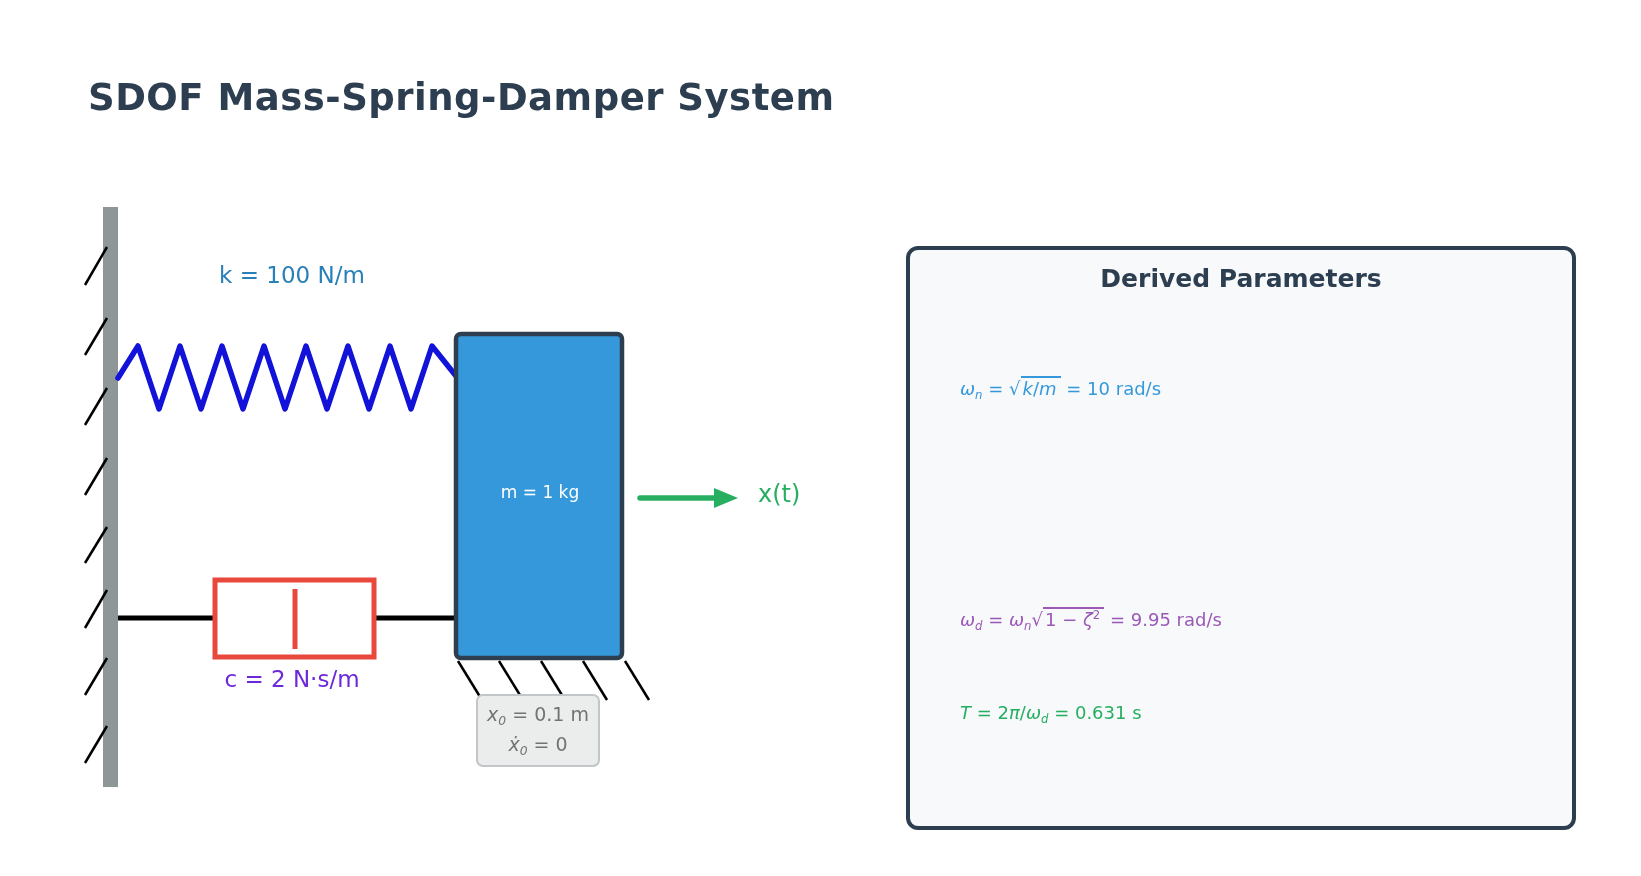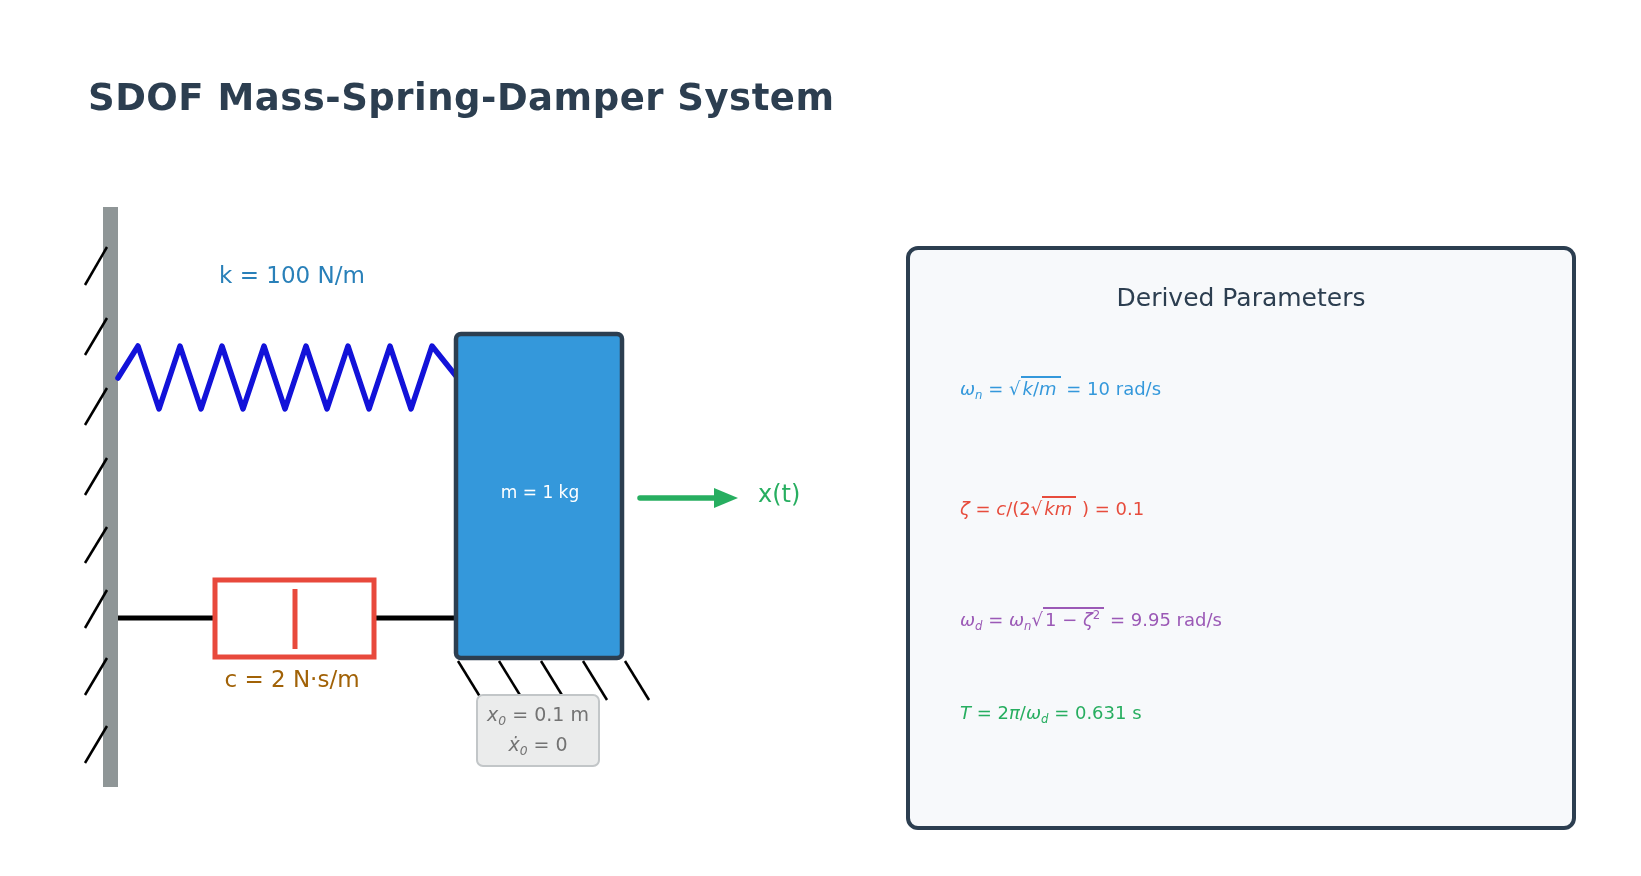--- a/index.html
+++ b/index.html
@@ -3,29 +3,29 @@
 <meta charset="utf-8">
 <style>
   html,body{margin:0;padding:0;background:#ffffff;}
   .page{position:relative;width:1641px;height:876px;background:#ffffff;overflow:hidden;
         font-family:"DejaVu Sans","Liberation Sans",sans-serif;}
   .title{position:absolute;left:88px;top:76px;font-size:37px;font-weight:bold;
          color:#2c3e50;letter-spacing:0.5px;margin:0;}
   svg.diagram{position:absolute;left:0;top:0;width:1641px;height:876px;}
   .lbl{position:absolute;font-weight:normal;white-space:nowrap;}
   .lbl-k{left:172px;top:262px;width:240px;text-align:center;font-size:23px;color:#2980b9;}
-  .lbl-c{left:172px;top:666px;width:240px;text-align:center;font-size:23px;color:#a16207;}
+  .lbl-c{left:172px;top:666px;width:240px;text-align:center;font-size:23px;color:#6d28d9;}
   .lbl-m{left:456px;top:482px;width:168px;text-align:center;font-size:17px;color:#ffffff;}
   .lbl-xt{left:758px;top:480px;font-size:24px;color:#27ae60;}
   .icbox{position:absolute;left:476px;top:694px;width:124px;box-sizing:border-box;
          background:#ebecec;border:2px solid #c2c6c8;border-radius:7px;
          padding:5px 2px;text-align:center;font-size:19px;color:#737373;line-height:1.45;}
   .panel{position:absolute;left:906px;top:246px;width:670px;height:584px;box-sizing:border-box;
          background:#f7f9fb;border:4px solid #2c3e50;border-radius:12px;}
-  .ptitle{text-align:center;margin-top:33px;font-size:25px;font-weight:normal;color:#2c3e50;}
+  .ptitle{text-align:center;margin-top:14px;font-size:25px;font-weight:bold;color:#2c3e50;}
   .formula{position:absolute;left:50px;font-size:18px;white-space:nowrap;}
   .f1{top:128px;} .f2{top:248px;} .f3{top:358px;} .f4{top:452px;text-align:center;}
   .tk-n{font-style:normal;}
   .tk-i{font-style:italic;}
   .tk-sub{font-size:65%;vertical-align:-0.3em;font-style:italic;}
   .tk-sup{font-size:65%;vertical-align:0.6em;font-style:normal;}
   .sqrt{white-space:nowrap;}
   .rsign{font-style:normal;}
   .rbar{border-top:2px solid currentColor;padding:0 4px 0 2px;}
 </style>
@@ -81,18 +81,17 @@
   <div class="lbl lbl-xt">x(t)</div>
 
   <div class="icbox">
     <div><span class="tk-i">x</span><span class="tk-sub">0</span><span class="tk-n"> = 0.1 m</span></div>
     <div><span class="tk-i">ẋ</span><span class="tk-sub">0</span><span class="tk-n"> = 0</span></div>
   </div>
 
   <div class="panel">
     <div class="ptitle">Derived Parameters</div>
     <div class="formula f1" style="color: rgb(52, 152, 219);"><span class="tk-i">ω</span><span class="tk-sub">n</span><span class="tk-n"> = </span><span class="sqrt"><span class="rsign">√</span><span class="rbar"><span class="tk-i">k</span><span class="tk-n">/</span><span class="tk-i">m</span></span></span><span class="tk-n"> = 10 rad/s</span></div>
-    <div class="formula f2" style="color: rgb(231, 76, 60);"><span class="tk-i">ζ</span><span class="tk-n"> = </span><span class="tk-i">c</span><span class="tk-n">/(2</span><span class="sqrt"><span class="rsign">√</span><span class="rbar"><span class="tk-i">km</span></span></span><span class="tk-n"> ) = 0.1</span></div>
     <div class="formula f3" style="color: rgb(155, 89, 182);"><span class="tk-i">ω</span><span class="tk-sub">d</span><span class="tk-n"> = </span><span class="tk-i">ω</span><span class="tk-sub">n</span><span class="sqrt"><span class="rsign">√</span><span class="rbar"><span class="tk-n">1 − </span><span class="tk-i">ζ</span><span class="tk-sup">2</span></span></span><span class="tk-n"> = 9.95 rad/s</span></div>
     <div class="formula f4" style="color: rgb(39, 174, 96);"><span class="tk-i">T</span><span class="tk-n"> = 2</span><span class="tk-i">π</span><span class="tk-n">/</span><span class="tk-i">ω</span><span class="tk-sub">d</span><span class="tk-n"> = 0.631 s</span></div>
   </div>
 
 </div>
 
 </body></html>

